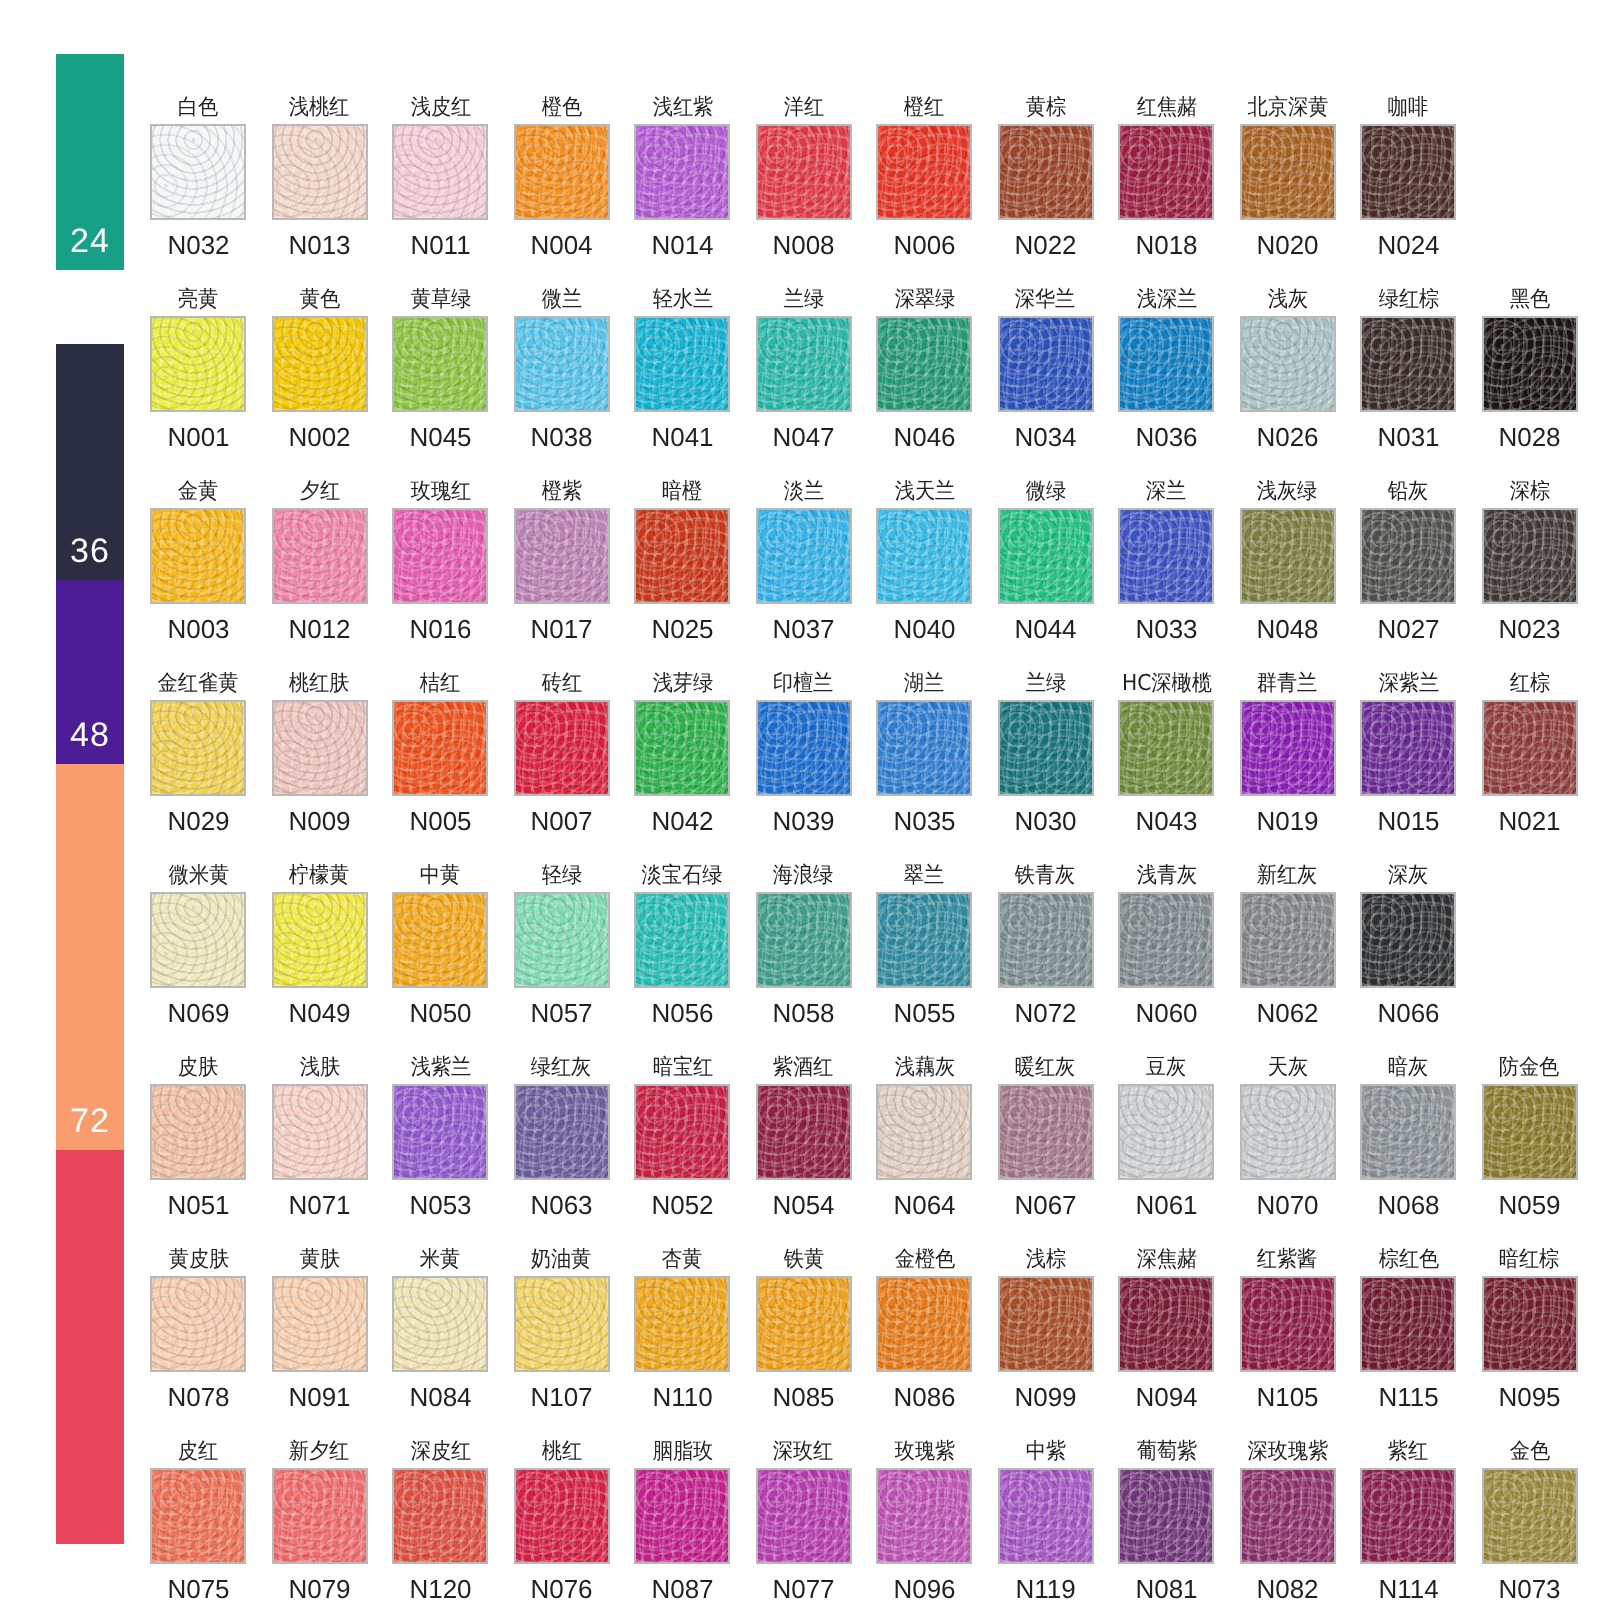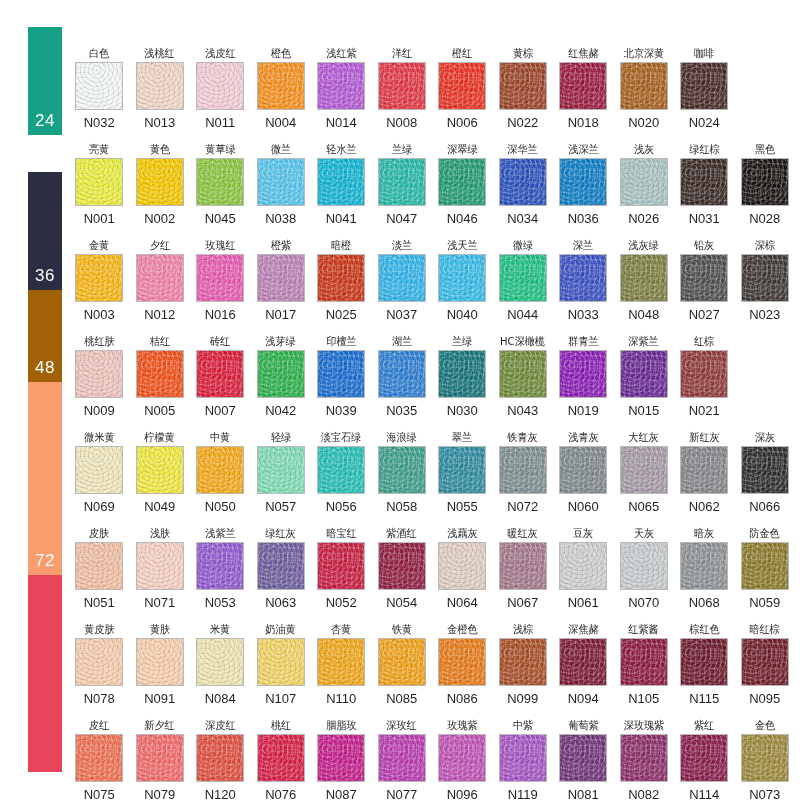--- a/index.html
+++ b/index.html
@@ -85,21 +85,21 @@
 
 <div id="chart-root">
 
   <div id="sidebar-bar">
       <div class="bar-seg" style="background: rgb(22, 160, 133); top: 0px; height: 108px;">
         <span class="bar-seg-label">24</span>
       </div>
       <div class="bar-seg" style="background: rgb(43, 45, 66); top: 145px; height: 118px;">
         <span class="bar-seg-label">36</span>
       </div>
-      <div class="bar-seg" style="background: #a16207; top: 263px; height: 92px;">
+      <div class="bar-seg" style="background: #4c1d95; top: 263px; height: 92px;">
         <span class="bar-seg-label">48</span>
       </div>
       <div class="bar-seg" style="background: rgb(249, 157, 110); top: 355px; height: 193px;">
         <span class="bar-seg-label">72</span>
       </div>
       <div class="bar-seg" style="background: rgb(232, 68, 92); top: 548px; height: 197px;">
         <span class="bar-seg-label"></span>
       </div>
     </div>
 
@@ -280,20 +280,25 @@
           <div class="swatch-code">N027</div>
         </div>
         <div class="swatch-cell">
           <div class="swatch-name">深棕</div>
           <div class="swatch-chip" style="background: rgb(63, 56, 53);"></div>
           <div class="swatch-code">N023</div>
         </div>
       </div>
       <div class="grid-row">
         <div class="swatch-cell">
+          <div class="swatch-name">金红雀黄</div>
+          <div class="swatch-chip" style="background: rgb(240, 209, 78);"></div>
+          <div class="swatch-code">N029</div>
+        </div>
+        <div class="swatch-cell">
           <div class="swatch-name">桃红肤</div>
           <div class="swatch-chip" style="background: rgb(238, 195, 188);"></div>
           <div class="swatch-code">N009</div>
         </div>
         <div class="swatch-cell">
           <div class="swatch-name">桔红</div>
           <div class="swatch-chip" style="background: rgb(241, 81, 27);"></div>
           <div class="swatch-code">N005</div>
         </div>
         <div class="swatch-cell">
@@ -382,25 +387,20 @@
           <div class="swatch-name">铁青灰</div>
           <div class="swatch-chip" style="background: rgb(125, 143, 145);"></div>
           <div class="swatch-code">N072</div>
         </div>
         <div class="swatch-cell">
           <div class="swatch-name">浅青灰</div>
           <div class="swatch-chip" style="background: rgb(128, 137, 140);"></div>
           <div class="swatch-code">N060</div>
         </div>
         <div class="swatch-cell">
-          <div class="swatch-name">大红灰</div>
-          <div class="swatch-chip" style="background: rgb(165, 154, 166);"></div>
-          <div class="swatch-code">N065</div>
-        </div>
-        <div class="swatch-cell">
           <div class="swatch-name">新红灰</div>
           <div class="swatch-chip" style="background: rgb(132, 134, 138);"></div>
           <div class="swatch-code">N062</div>
         </div>
         <div class="swatch-cell">
           <div class="swatch-name">深灰</div>
           <div class="swatch-chip" style="background: rgb(45, 47, 49);"></div>
           <div class="swatch-code">N066</div>
         </div>
       </div>

